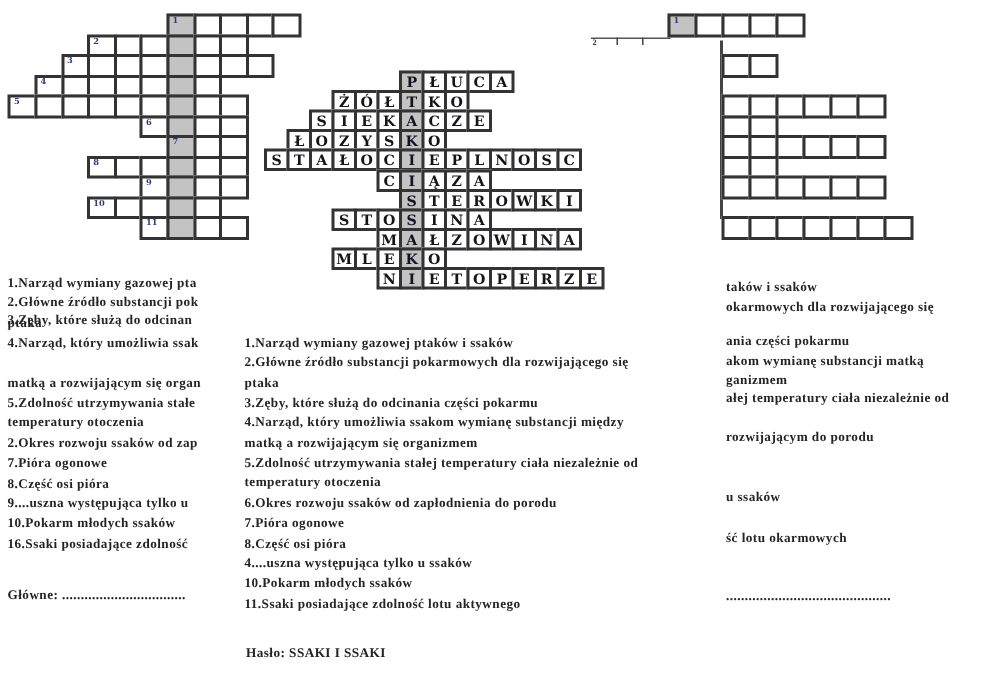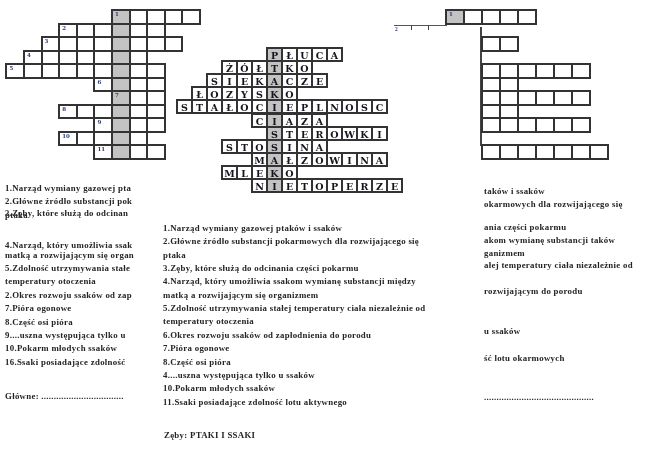--- a/index.html
+++ b/index.html
@@ -234,21 +234,21 @@
       <div class="cell" style="left: 553px; top: 144px; width: 20px; height: 15.5px; font-size: 9px; line-height: 13.5px;"></div>
       <div class="cell" style="left: 571px; top: 144px; width: 20px; height: 15.5px; font-size: 9px; line-height: 13.5px;"></div>
       <div class="cell" style="left: 589px; top: 144px; width: 20px; height: 15.5px; font-size: 9px; line-height: 13.5px;"></div>
     </div>
 
   <div id="left-clues">
       <div class="clue" style="left: 5px; top: 183px;">1.Narząd wymiany gazowej pta</div>
       <div class="clue" style="left: 5px; top: 196.35px;">2.Główne źródło substancji pok</div>
       <div class="clue" style="left: 5px; top: 209.7px;">ptaka</div>
       <div class="clue" style="left: 5px; top: 208px;">3.Zęby, które służą do odcinan</div>
-      <div class="clue" style="left: 5px; top: 240px;">4.Narząd, który umożliwia ssak</div>
+      <div class="clue" style="left: 5px; top: 223px;">4.Narząd, który umożliwia ssak</div>
       <div class="clue" style="left: 5px; top: 249.75px;">matką a rozwijającym się organ</div>
       <div class="clue" style="left: 5px; top: 263.1px;">5.Zdolność utrzymywania stałe</div>
       <div class="clue" style="left: 5px; top: 276.45px;">temperatury otoczenia</div>
       <div class="clue" style="left: 5px; top: 289.8px;">2.Okres rozwoju ssaków od zap</div>
       <div class="clue" style="left: 5px; top: 303.15px;">7.Pióra ogonowe</div>
       <div class="clue" style="left: 5px; top: 316.5px;">8.Część osi pióra</div>
       <div class="clue" style="left: 5px; top: 329.85px;">9....uszna występująca tylko u</div>
       <div class="clue" style="left: 5px; top: 343.2px;">10.Pokarm młodych ssaków</div>
       <div class="clue" style="left: 5px; top: 356.55px;">16.Ssaki posiadające zdolność</div>
     </div>
@@ -265,26 +265,26 @@
       <div class="clue" style="left: 163px; top: 343.15px;">7.Pióra ogonowe</div>
       <div class="clue" style="left: 163px; top: 356.5px;">8.Część osi pióra</div>
       <div class="clue" style="left: 163px; top: 369.85px;">4....uszna występująca tylko u ssaków</div>
       <div class="clue" style="left: 163px; top: 383.2px;">10.Pokarm młodych ssaków</div>
       <div class="clue" style="left: 163px; top: 396.55px;">11.Ssaki posiadające zdolność lotu aktywnego</div>
     </div>
   <div id="right-clues">
       <div class="clue" style="left: 484px; top: 186px;">taków i ssaków</div>
       <div class="clue" style="left: 484px; top: 199px;">okarmowych dla rozwijającego się</div>
       <div class="clue" style="left: 484px; top: 222px;">ania części pokarmu</div>
-      <div class="clue" style="left: 484px; top: 235px;">akom wymianę substancji taków</div>
+      <div class="clue" style="left: 484px; top: 235px;">akom wymianę substancji matką</div>
       <div class="clue" style="left: 484px; top: 248px;">ganizmem</div>
       <div class="clue" style="left: 484px; top: 260px;">ałej temperatury ciała niezależnie od</div>
       <div class="clue" style="left: 484px; top: 286px;">rozwijającym do porodu</div>
       <div class="clue" style="left: 484px; top: 326px;">u ssaków</div>
       <div class="clue" style="left: 484px; top: 353px;">ść lotu okarmowych</div>
     </div>
 
   <div class="clue" style="left:5px;top:391px;">Główne: .................................</div>
 
-  <div class="clue" style="left:164px;top:430px;">Zęby: PTAKI I SSAKI</div>
+  <div class="clue" style="left:164px;top:430px;">Hasło: SSAKI I SSAKI</div>
 
   <div class="clue" style="left:484px;top:392px;">............................................</div>
 </div>
 
 </body></html>

